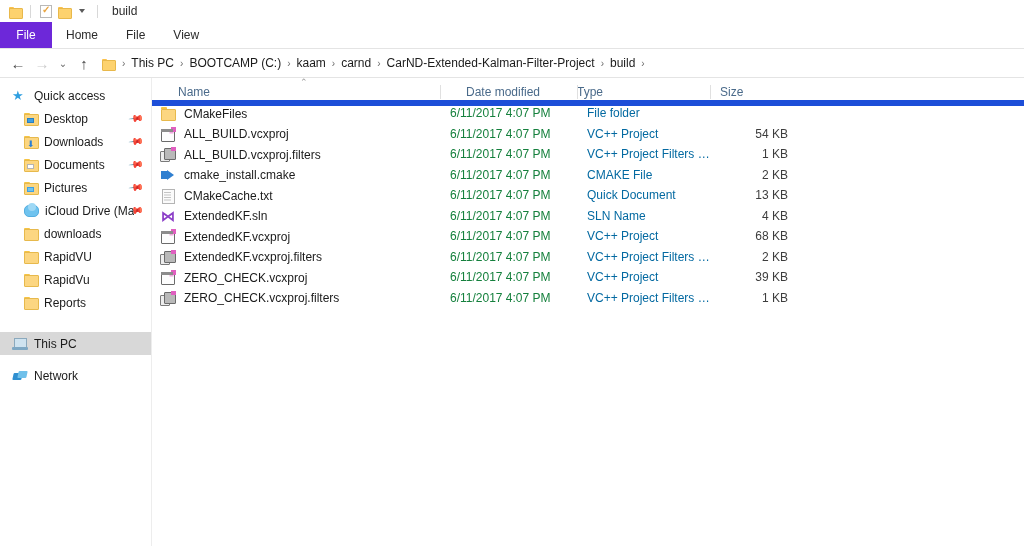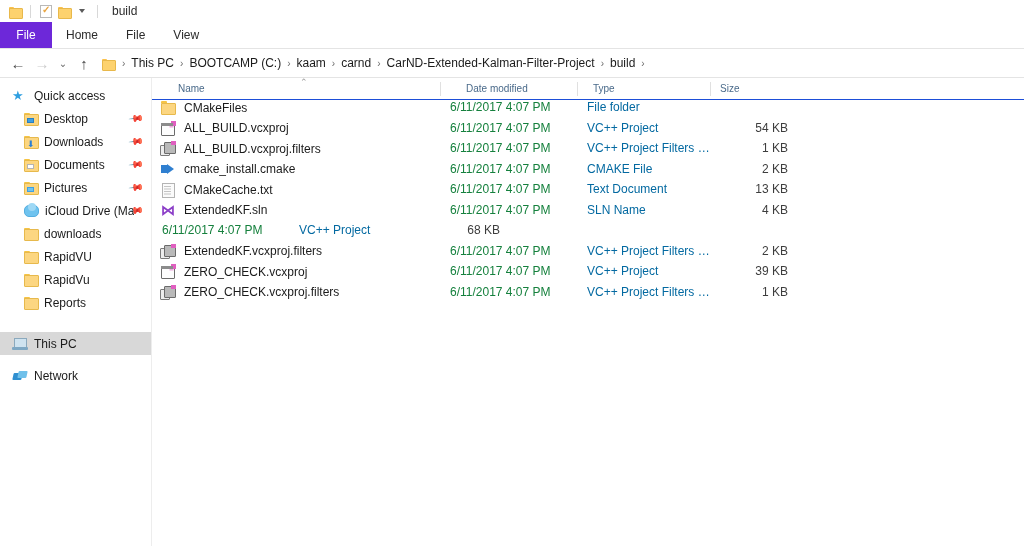--- a/index.html
+++ b/index.html
@@ -170,31 +170,31 @@
     background:#6fc0ea; transform:skewX(-12deg); border-radius:1px;
   }
 
   
   .pane { flex:1; position:relative; background:#ffffff; }
   .sortcaret {
     position:absolute; left:148px; top:-1px; font-size:9px; color:#9b9b9b;
   }
   .colhead {
     height:22px; display:flex; align-items:center;
-    font-size:10px; color:#4a6a8a; position:relative;
-    border-bottom:1px solid #1d4ed8; 
+    font-size:12px; color:#4a6a8a; position:relative;
+    border-bottom:6px solid #1d4ed8; margin-top:6px;
   }
   .colhead .col { position:relative; height:22px; display:flex; align-items:center; }
   .colhead .col + .col:before {
     content:""; position:absolute; left:0; top:4px; bottom:4px;
     width:1px; background:#e0e0e0;
   }
   .col-name { width:288px; padding-left:26px; }
   .col-date { width:137px; padding-left:26px; }
-  .col-type { width:133px; padding-left:16px; }
+  .col-type { width:133px; padding-left:0; }
   .col-size { width:100px; padding-left:10px;text-align:right; }
 
   .row {
     height:20.5px; display:flex; align-items:flex-start;
     font-size:12px; color:#1b1b1b;
   }
   .cell-name {
     width:288px; display:flex; align-items:center; padding-left:8px;
   }
   .cell-date { width:137px; padding-left:10px; color:#15803d; }
@@ -460,37 +460,43 @@
         <div class="cell-type">CMAKE File</div>
         <div class="cell-size">2 KB</div>
       </div>
 
       <div class="row">
         <div class="cell-name">
           <span class="fico fico-txt"></span>
           <span>CMakeCache.txt</span>
         </div>
         <div class="cell-date">6/11/2017 4:07 PM</div>
-        <div class="cell-type">Text Document</div>
+        <div class="cell-type">Quick Document</div>
         <div class="cell-size">13 KB</div>
       </div>
 
       <div class="row">
         <div class="cell-name">
           <span class="fico fico-sln">
               <span class="vs">⋈</span>
             </span>
           <span>ExtendedKF.sln</span>
         </div>
         <div class="cell-date">6/11/2017 4:07 PM</div>
         <div class="cell-type">SLN Name</div>
         <div class="cell-size">4 KB</div>
       </div>
 
       <div class="row">
+        <div class="cell-name">
+          <span class="fico fico-vcxproj">
+              <span class="mk"></span>
+            </span>
+          <span>ExtendedKF.vcxproj</span>
+        </div>
         <div class="cell-date">6/11/2017 4:07 PM</div>
         <div class="cell-type">VC++ Project</div>
         <div class="cell-size">68 KB</div>
       </div>
 
       <div class="row">
         <div class="cell-name">
           <span class="fico fico-filters">
               <span class="mk"></span>
             </span>

